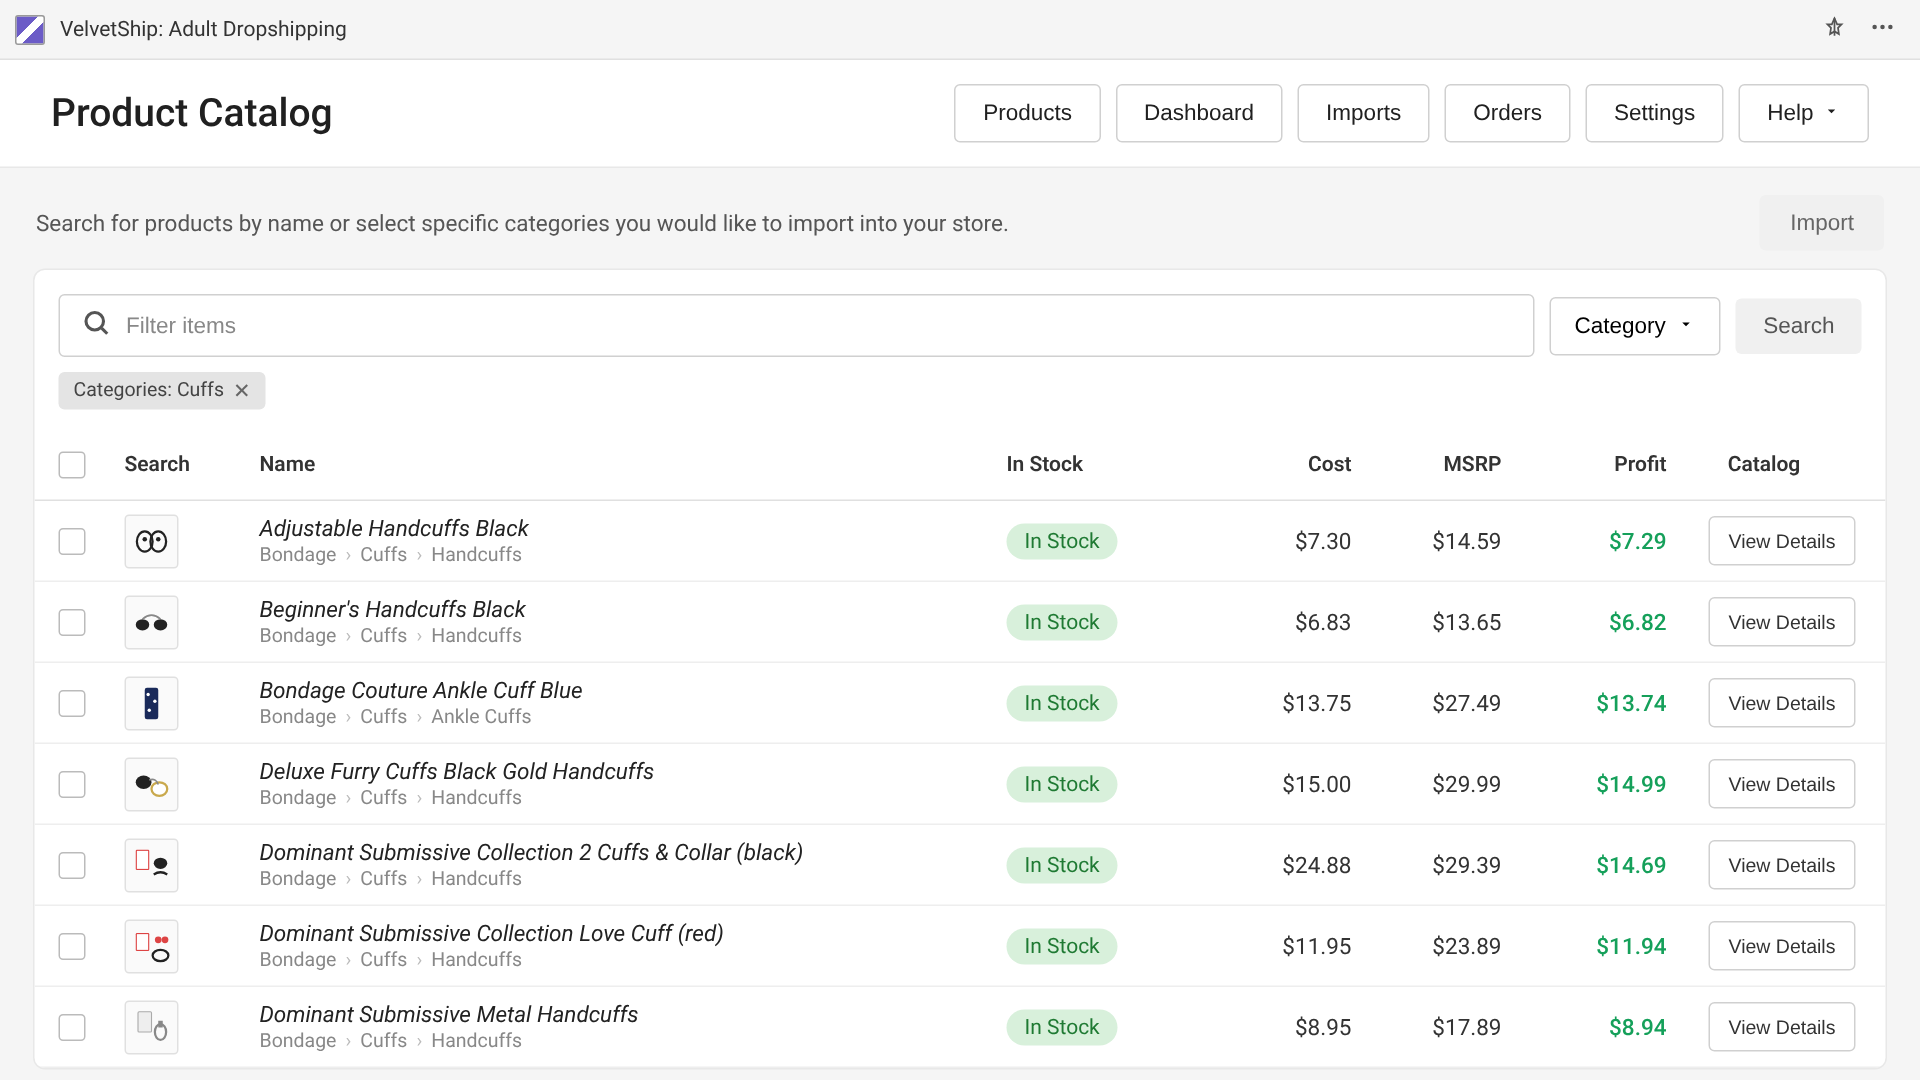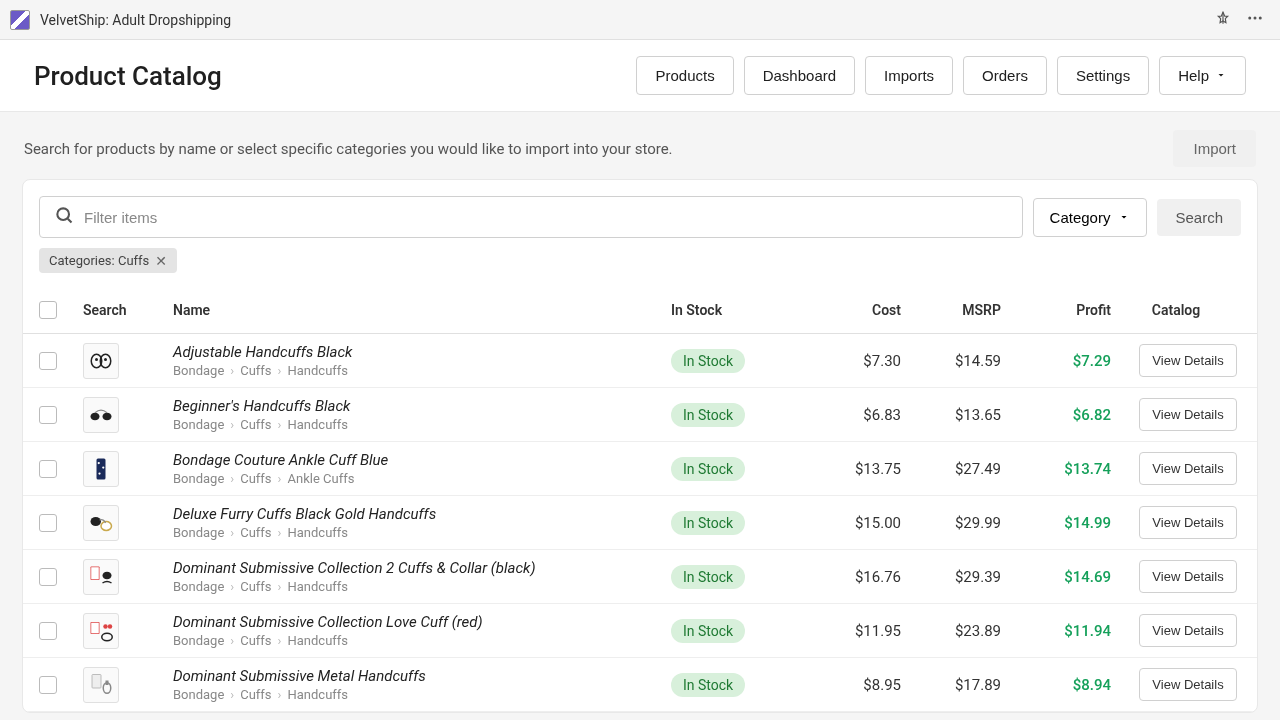--- a/index.html
+++ b/index.html
@@ -278,21 +278,21 @@
             <div class="pname">Dominant Submissive Collection 2 Cuffs &amp; Collar (black)</div>
             <div class="pbread">
               <span>Bondage</span>
               <span class="sep">›</span>
               <span>Cuffs</span>
               <span class="sep">›</span>
               <span>Handcuffs</span>
             </div>
           </div>
           <div class="col-stock"><span class="stock-pill">In Stock</span></div>
-          <div class="col-cost money">$16.76</div>
+          <div class="col-cost money">$24.88</div>
           <div class="col-msrp money">$29.39</div>
           <div class="col-profit profit">$14.69</div>
           <div class="col-details"><button class="view-btn">View Details</button></div>
         </div>
         <div class="row">
           <div class="col-chk">
             <div class="chk"></div>
           </div>
           <div class="col-img">
             <div class="thumb">

